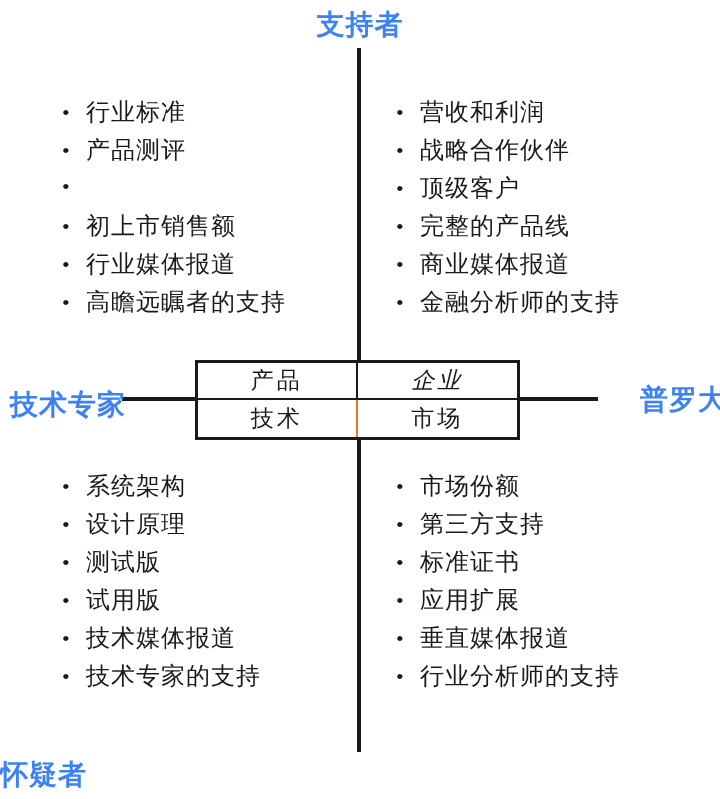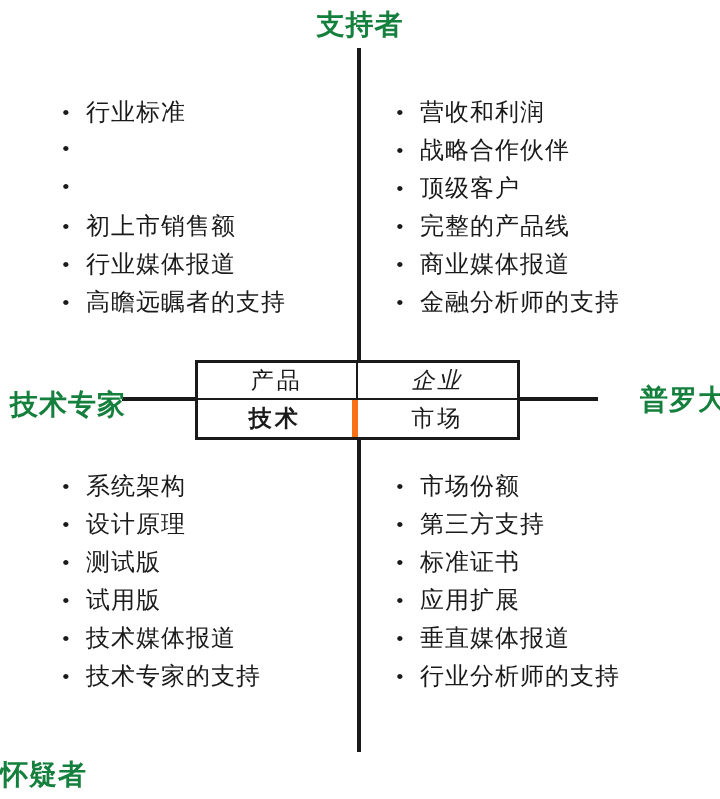--- a/index.html
+++ b/index.html
@@ -37,21 +37,21 @@
     background: #1a1a1a;
   }
 
   
   .pole {
     position: absolute;
     font-weight: bold;
     font-size: 28px;
     letter-spacing: 1px;
     white-space: nowrap;
-    color: #15803d;
+    color: #3b82f6;
   }
   .pole-top    { left: 0; right: 0; top: 6px;  text-align: center; }
   .pole-bottom { left: 0; right: 0; top: 756px; }
   .pole-left   { left: 10px;  top: 386px; }
   .pole-right  { left: 600px; top: 381px; margin-left: 40px; }
 
   
   .center-box {
     position: absolute;
     left: 195px;
@@ -114,31 +114,32 @@
   <div class="axis-h"></div>
 
   <div class="pole pole-top">支持者</div>
   <div class="pole pole-bottom">怀疑者</div>
   <div class="pole pole-left">技术专家</div>
   <div class="pole pole-right">普罗大众</div>
 
   <div class="center-box">
     <div class="center-cell" style="border-right:2px solid #1a1a1a;border-bottom:2px solid #1a1a1a;">产品</div>
     <div class="center-cell" style="border-bottom:2px solid #1a1a1a;font-style:italic;">企业</div>
-    <div class="center-cell" style="border-right:6px solid #f97316;font-weight:bold;">技术</div>
+    <div class="center-cell" style="border-right:2px solid #f97316;">技术</div>
     <div class="center-cell">市场</div>
   </div>
 
   <div class="quad q-tl">
     <div class="bullet-row">
       <span class="bullet-dot">•</span>
       <span class="bullet-text">行业标准</span>
     </div>
     <div class="bullet-row">
       <span class="bullet-dot">•</span>
+      <span class="bullet-text">产品测评</span>
     </div>
     <div class="bullet-row">
       <span class="bullet-dot">•</span>
     </div>
     <div class="bullet-row">
       <span class="bullet-dot">•</span>
       <span class="bullet-text">初上市销售额</span>
     </div>
     <div class="bullet-row">
       <span class="bullet-dot">•</span>

